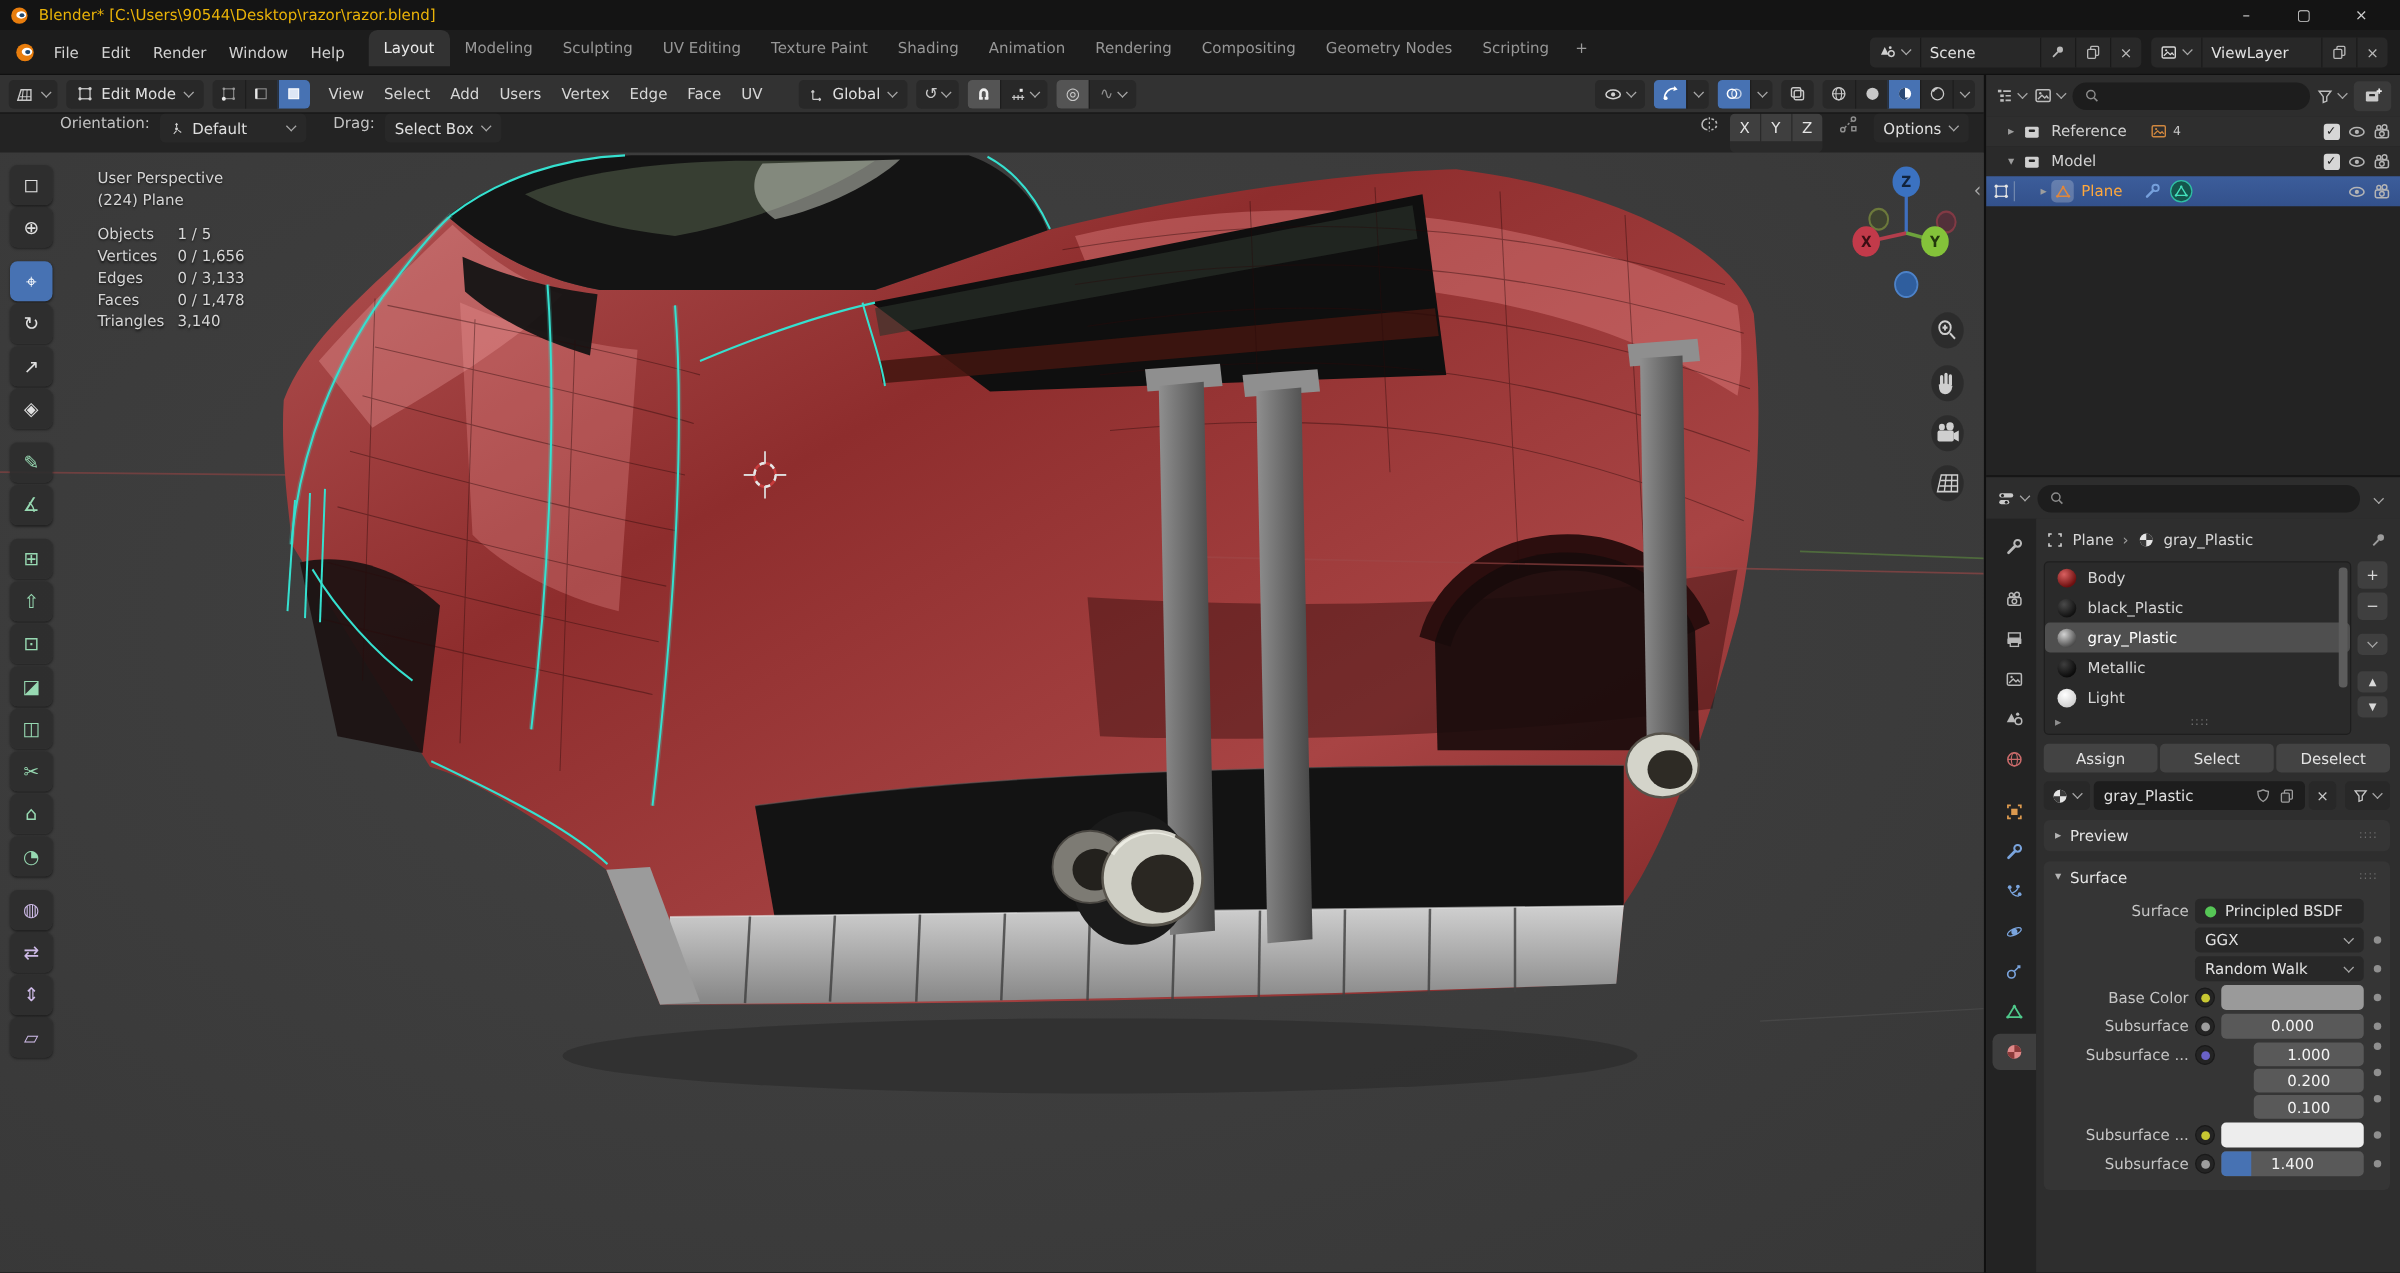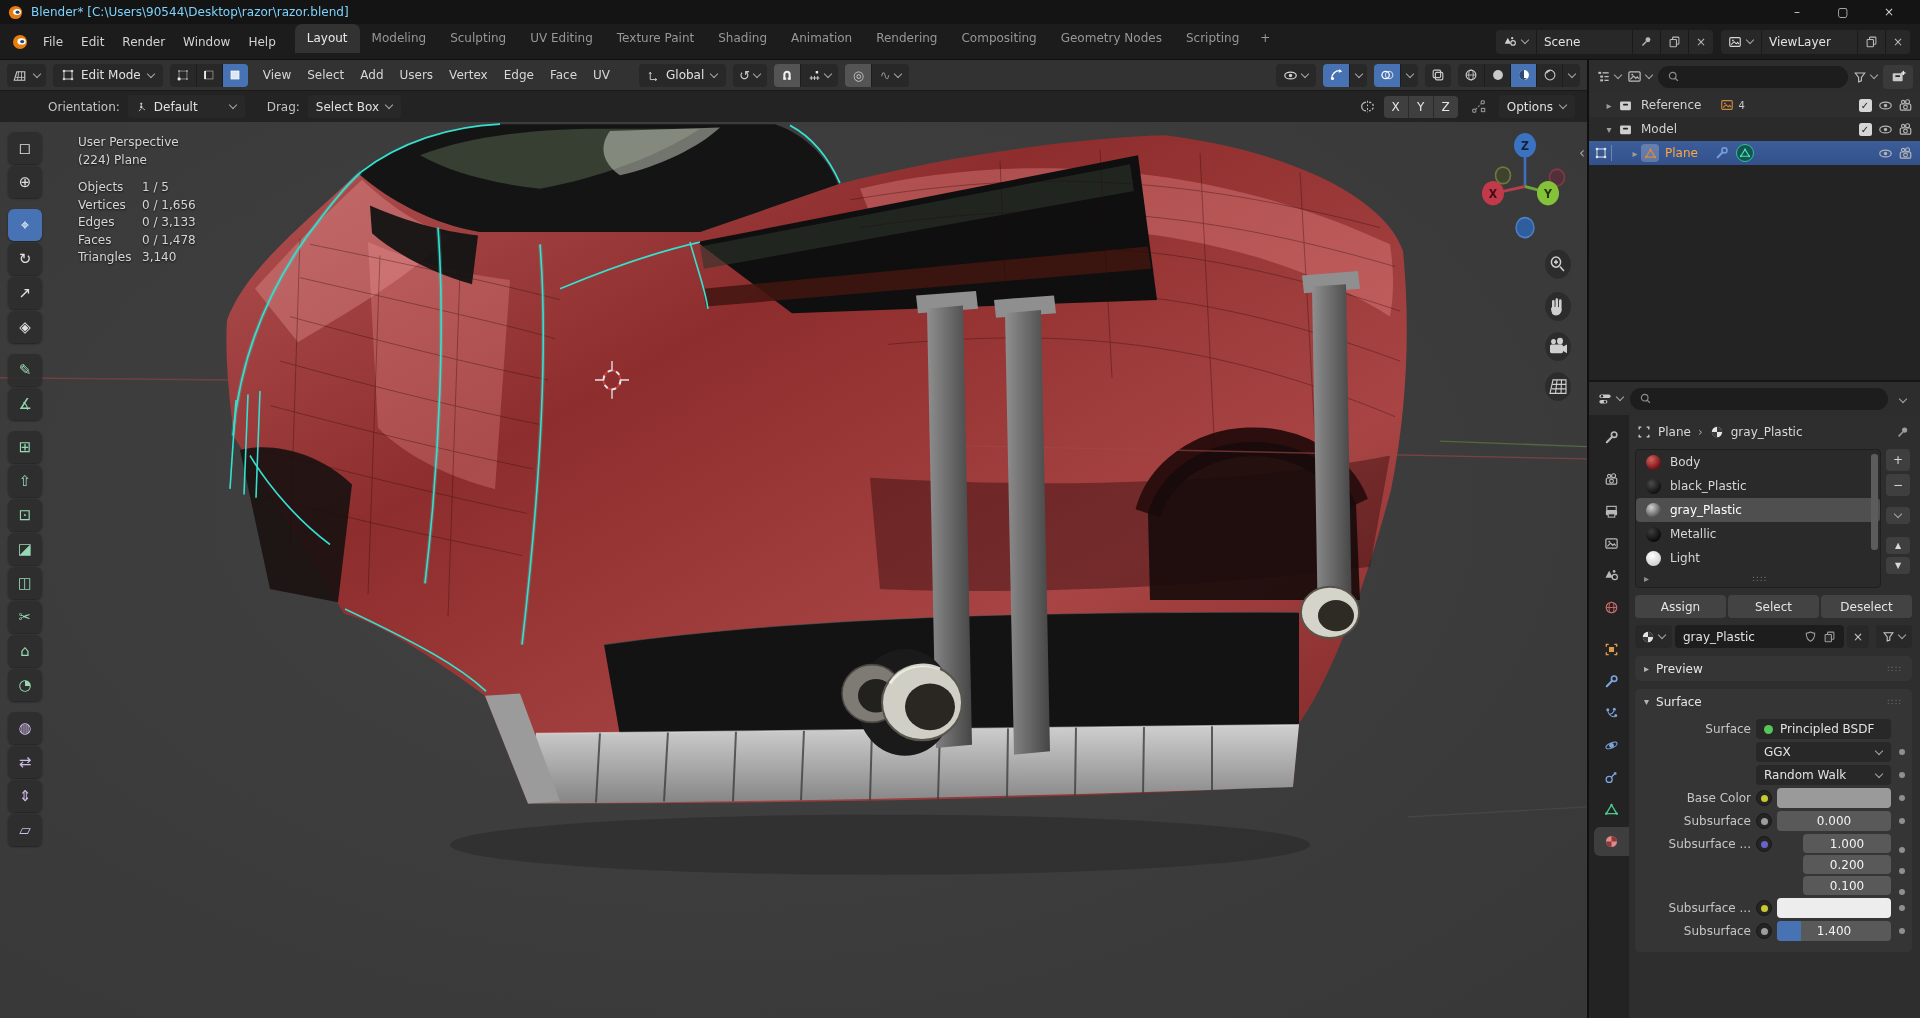--- a/index.html
+++ b/index.html
@@ -2,21 +2,21 @@
 <html><head>
 <meta charset="utf-8">
 <style>
   html,body{margin:0;padding:0;background:#0a0a0a}
   *{box-sizing:border-box}
   .app{position:relative;width:1920px;height:1018px;background:#1d1d1d;overflow:hidden;
        font-family:"DejaVu Sans","Liberation Sans",sans-serif;font-size:12px;color:#d8d8d8;
        -webkit-font-smoothing:antialiased}
   
   .titlebar{height:24px;background:#141414;display:flex;align-items:center;gap:8px;padding:0 8px}
-  .titlebar .ttext{color:#7dd3fc;font-size:12px}
+  .titlebar .ttext{color:#eab308;font-size:12px}
   .win-controls{margin-left:auto;display:flex}
   .win-btn{width:46px;height:24px;display:flex;align-items:center;justify-content:center;color:#cfcfcf;font-size:12px}
   
   .topbar{height:36px;background:#1c1c1c;display:flex;align-items:center;padding:0 6px;border-bottom:1px solid #101010}
   .blend-btn{display:flex;align-items:center;gap:3px;padding:0 6px}
   .menu-item{padding:4px 9px;color:#d2d2d2;border-radius:3px}
   .tabs{display:flex;align-items:flex-start;height:36px;margin-left:10px}
   .tab{padding:7px 12px 8px;color:#979797;font-size:12px;border-radius:7px 7px 0 0;white-space:nowrap}
   .tab.active{background:#323232;color:#e9e9e9}
   .tab.addtab{color:#9a9a9a;padding:7px 9px 8px}
@@ -37,21 +37,21 @@
   .dd{display:flex;align-items:center;gap:6px;background:#282828;border-radius:4px;height:23px;padding:0 8px;color:#e0e0e0;white-space:nowrap}
   .grp{display:flex;background:#282828;border-radius:4px;overflow:hidden;height:23px;flex:none}
   .grp .gb{display:flex;align-items:center;justify-content:center;width:26px;height:100%;color:#c9c9c9}
   .grp .gb+.gb{border-left:1px solid #1d1d1d}
   .grp .gb.on{background:#4772b3;color:#fff}
   .grp .gb.pressed{background:#545454}
   .grp .gb.narrow{width:18px}
   .menus{display:flex;align-items:center}
   .menus span{padding:4px 8px;color:#d6d6d6;border-radius:3px;white-space:nowrap}
   .spacer{flex:1 1 auto;min-width:4px}
-  .vp-tools{height:32px;background:#232323;display:flex;align-items:center;gap:8px;padding:0 12px;flex:none;border-top:1px solid #191919}
+  .vp-tools{height:32px;background:#232323;display:flex;gap:8px;padding:0 12px;flex:none;border-top:1px solid #191919}
   .label{color:#c3c3c3;white-space:nowrap}
   .axbtn{width:24px;height:22px;background:#3f3f3f;border-radius:0;display:flex;align-items:center;justify-content:center;color:#e6e6e6}
   .axgrp{display:flex;border-radius:4px;overflow:hidden;gap:1px;background:#2a2a2a}
   .vp-canvas{position:relative;flex:1;min-height:0;background:#3b3b3b;overflow:hidden}
   .scene{position:absolute;inset:0;width:100%;height:100%}
   
   .tool-dock{position:absolute;left:8px;top:10px;display:flex;flex-direction:column;gap:2px;z-index:3}
   .tool-btn{width:34px;height:32px;background:#2e2e2eeb;border-radius:6px;display:flex;align-items:center;justify-content:center;
             font-size:15px;color:#e0e0e0;box-shadow:0 1px 2px rgba(0,0,0,.45)}
   .tool-btn.gap{margin-top:9px}
@@ -128,21 +128,21 @@
   .pfield{flex:1;height:20px;background:#282828;border-radius:4px;display:flex;align-items:center;gap:7px;padding:0 8px;color:#e2e2e2;min-width:0}
   .pfield .gdot{width:9px;height:9px;border-radius:50%;background:#56c656;flex:none}
   .pfield .cv{margin-left:auto}
   .pval{flex:1;height:20px;background:#595959;border-radius:4px;display:flex;align-items:center;justify-content:center;color:#f2f2f2;position:relative;overflow:hidden}
   .pval .bluefill{position:absolute;left:0;top:0;bottom:0;width:24px;background:#4772b3}
   .pval span{position:relative}
   .swatch{flex:1;height:20px;border-radius:4px}
   .deco{width:12px;display:flex;justify-content:center;flex:none}
   .deco i{width:6px;height:6px;border-radius:50%;background:#8f8f8f}
   .stack{flex:1;display:flex;flex-direction:column;gap:2px}
-  .stackrow{display:flex;align-items:flex-end;gap:5px}
+  .stackrow{display:flex;align-items:flex-start;gap:5px}
   .stack .pval{height:19px}
   .indent26{margin-left:26px}
   
   .timeline{height:38px;background:#1e1e1e;border-top:4px solid #3b82f6;display:flex;align-items:center;gap:8px;padding:0 8px;position:relative}
   .tl-dd{display:flex;align-items:center;gap:6px;background:#2e2e2e;border-radius:4px;height:24px;padding:0 9px;color:#dcdcdc}
   .tl-join{display:flex;border-radius:4px;overflow:hidden;gap:1px;background:#1a1a1a}
   .tl-join .tl-dd{border-radius:0}
   .tl-menus{display:flex}
   .tl-menus span{padding:5px 9px;color:#d4d4d4}
   .transport{position:absolute;left:690px;display:flex;align-items:center;gap:7px}

